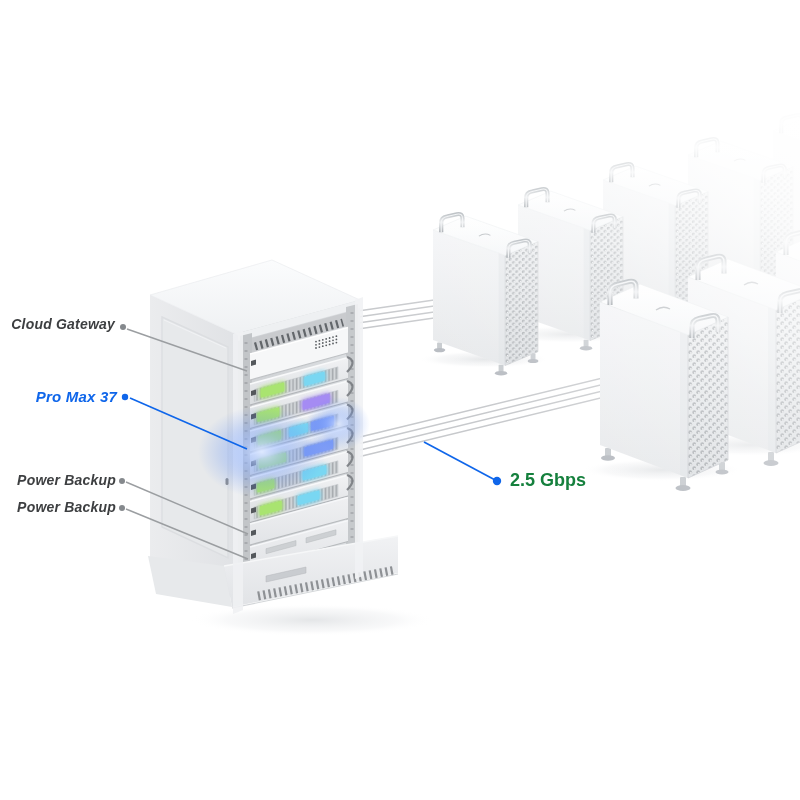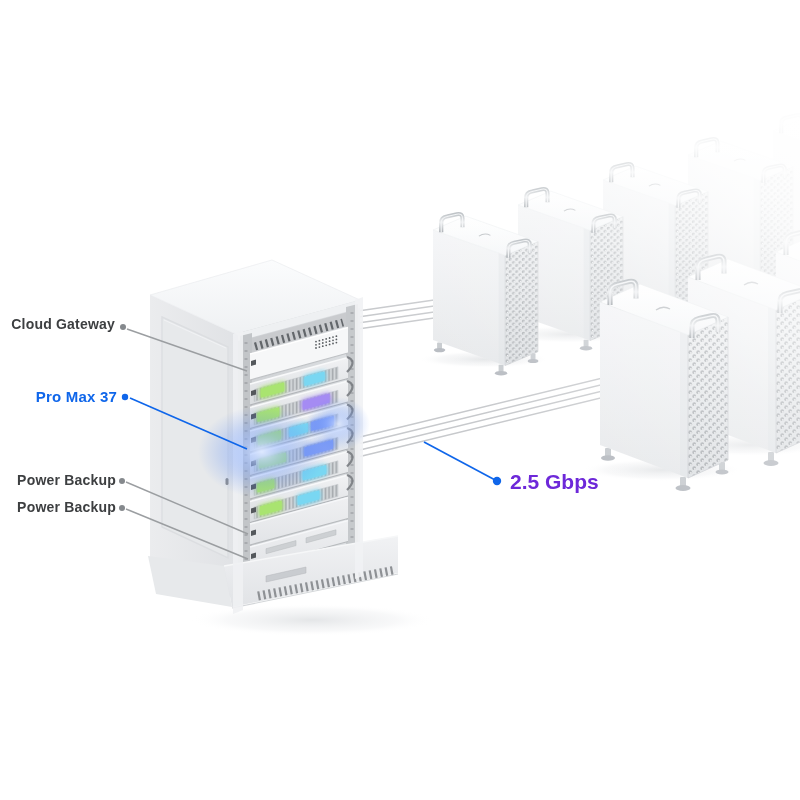--- a/index.html
+++ b/index.html
@@ -1,22 +1,22 @@
 <!DOCTYPE html>
 <html><head>
 <meta charset="utf-8">
 <style>
   html,body{margin:0;padding:0;background:#ffffff;}
   .stage{position:relative;width:800px;height:800px;background:#ffffff;overflow:hidden;
          font-family:"Liberation Sans", sans-serif;}
   .stage svg{position:absolute;left:0;top:0;}
   .callout{position:absolute;white-space:nowrap;font-weight:600;font-size:14px;
-           color:#3d3f41;letter-spacing:.2px;}
+           color:#3d3f41;letter-spacing:.2px;font-style:italic;}
   .callout.blue{color:#0f66ea;font-weight:700;font-size:15px;}
-  .speed{position:absolute;white-space:nowrap;color:#6d28d9;font-weight:700;font-size:21px;}
+  .speed{position:absolute;white-space:nowrap;color:#15803d;font-weight:700;font-size:18px;}
   
   .ledg{fill:#a9e470}.ledc{fill:#79d7f2}.ledb{fill:#7e9cf6}.ledp{fill:#a58bf3}
   .switchface{fill:url(#gSwitch)}
   .chip{fill:#54585c}
   .loop{stroke:#74787c;stroke-width:2.2;fill:none;opacity:.85}
 </style>
 </head>
 <body>
 
 <div class="stage">

